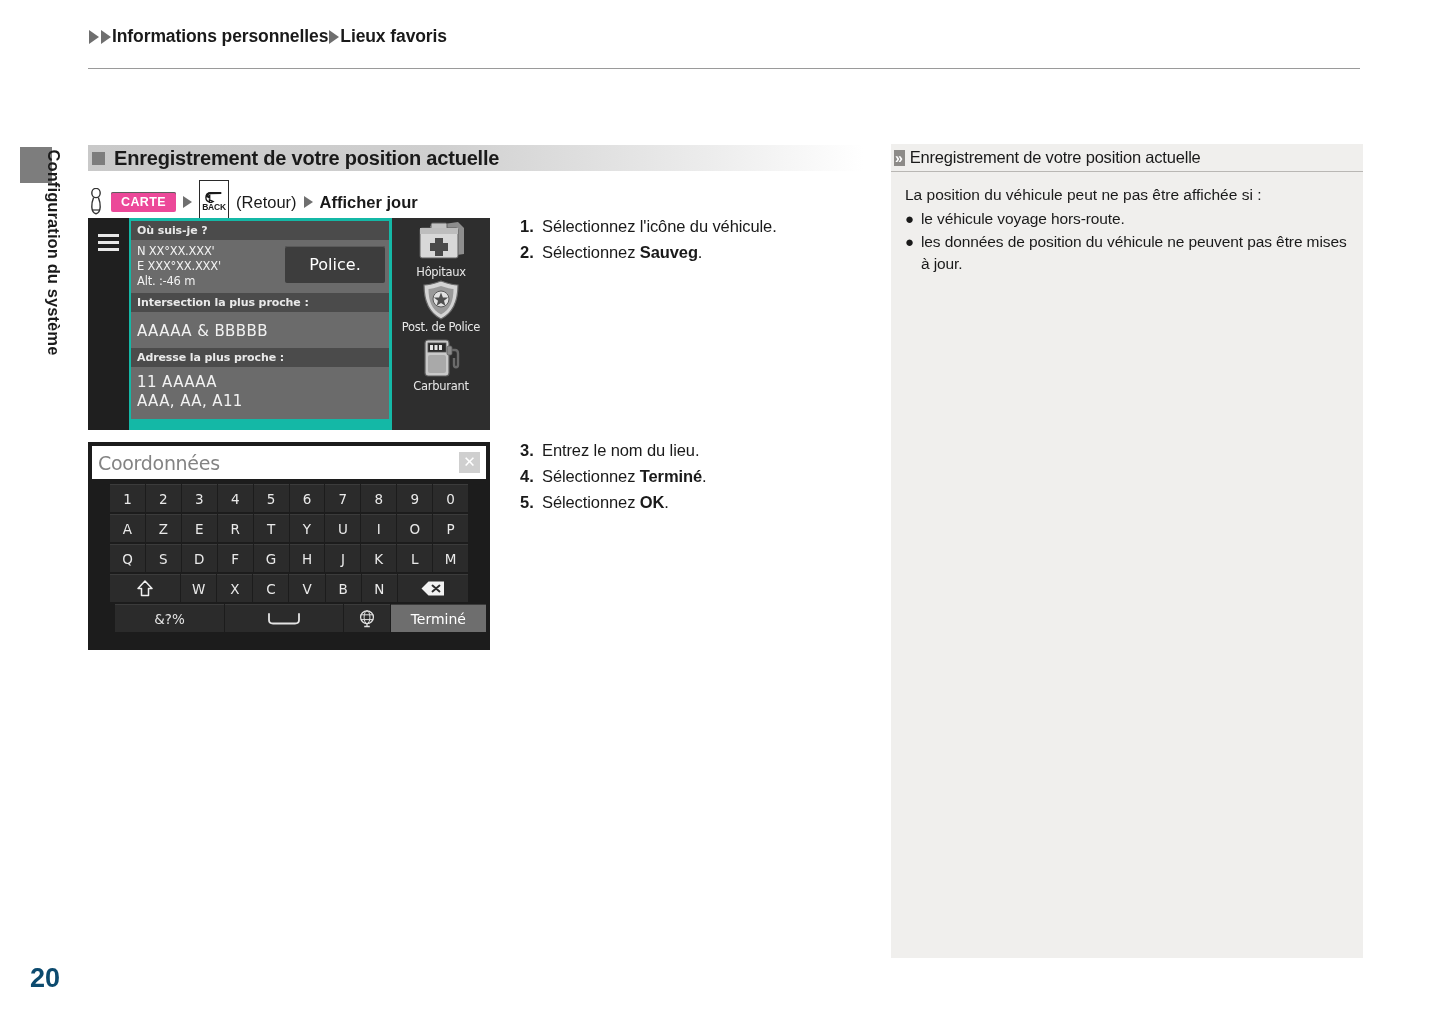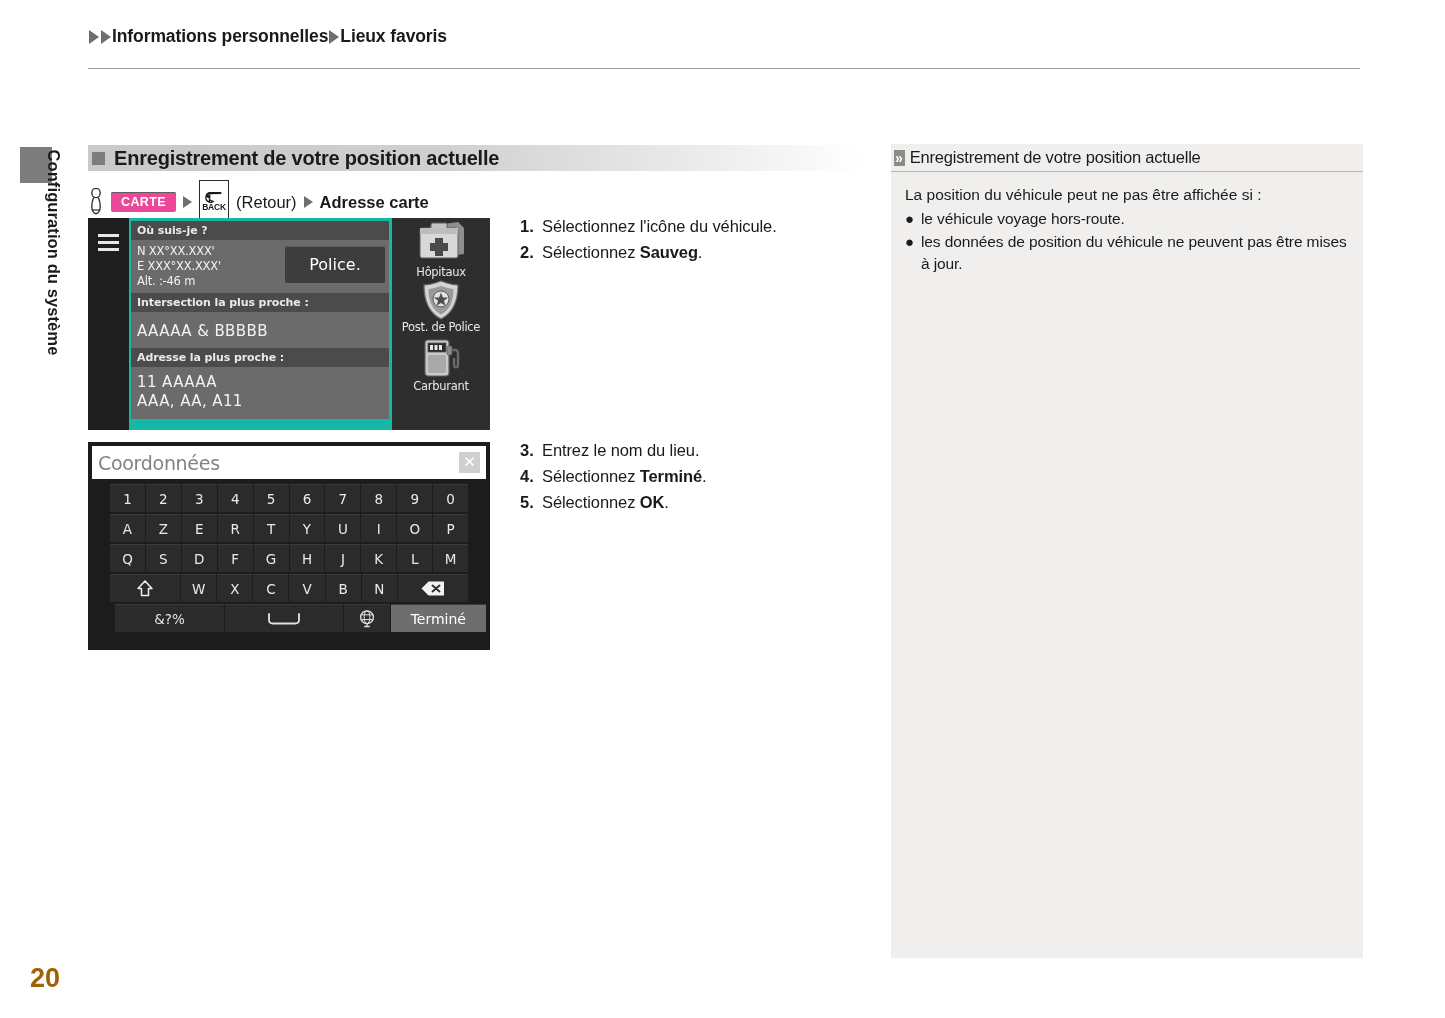--- a/index.html
+++ b/index.html
@@ -43,21 +43,21 @@
     transform: rotate(90deg);
     transform-origin: center center;
     font-size: 16.5px; font-weight: 600; color: #1a1a1a;
     text-align: left; white-space: nowrap;
     letter-spacing: 0.1px;
   }
 
   
   #page-number {
     position: absolute; left: 30px; top: 963px;
-    font-size: 27px; font-weight: 600; color: #a16207;
+    font-size: 27px; font-weight: 600; color: #0c4a6e;
   }
 
   
   #section-header {
     position: absolute; left: 88px; top: 145px;
     width: 775px; height: 26px;
     background: linear-gradient(to right, #c9c9c9 0%, #cfcfcf 45%, #eeeeee 82%, #ffffff 100%);
     display: flex; align-items: center;
   }
   #section-bullet {
@@ -260,21 +260,21 @@
   <span class="btn-back">
     <svg width="18" height="11" viewBox="0 0 20 12">
       <path d="M18 1 L6 1 C2 1 1 4 1 6 C1 8.5 2.5 10.5 5 11 L5 8.5 L9 10.5 L5 12.5 L5 11" fill="none" stroke="#1a1a1a" stroke-width="1.5"></path>
       <path d="M18 1 L6 1.2 C3 1.3 2.2 3.6 2.3 5.6" fill="none" stroke="#1a1a1a" stroke-width="2.4"></path>
       <polygon points="6,2.4 1.2,5.2 6,8" fill="#1a1a1a"></polygon>
     </svg>
     <span class="bk-label">BACK</span>
   </span>
   <span class="retour-text">(Retour)</span>
   <span class="tri-sm"></span>
-  <span class="nav-final">Adresse carte</span>
+  <span class="nav-final">Afficher jour</span>
 </div>
 
 <div id="nav-screen">
 
   <div id="nav-left-strip">
     <span class="hamburger">
       <span></span>
         <span></span>
         <span></span>
     </span>

